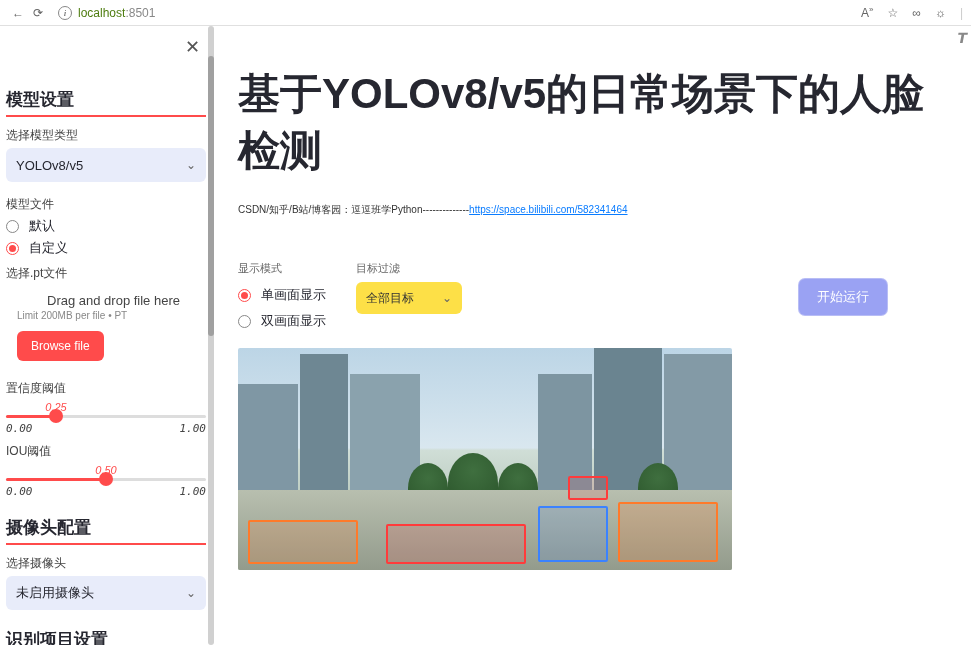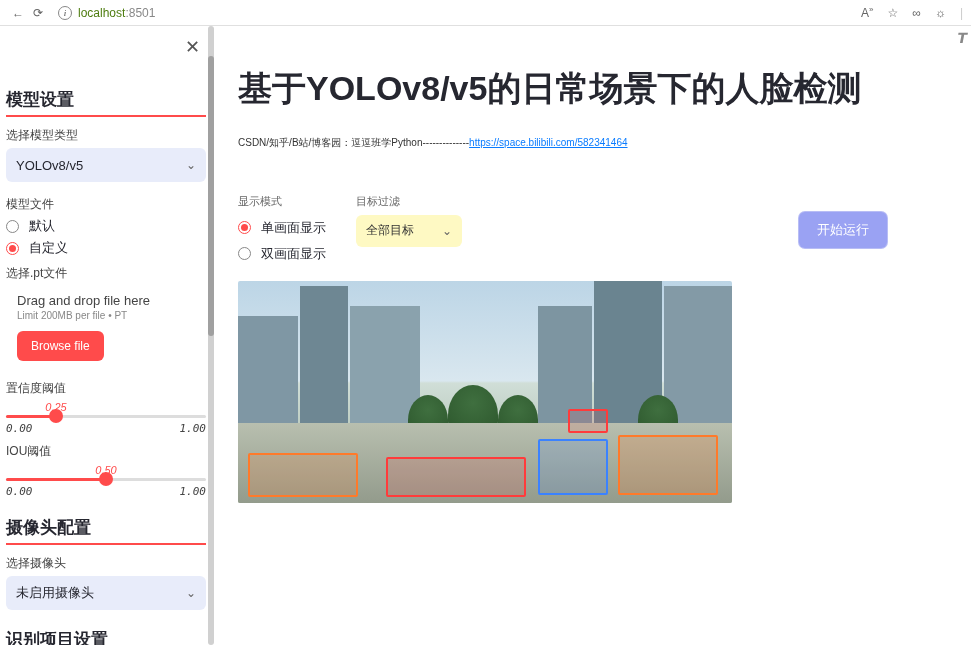--- a/index.html
+++ b/index.html
@@ -25,41 +25,41 @@
 
   .select { width: 100%; height: 34px; background: #e8ecfa; border: none; border-radius: 6px; display: flex; align-items: center; justify-content: space-between; padding: 0 10px; font-size: 13px; cursor: pointer; }
   .chev { font-size: 12px; color: #666; }
 
   .radio-row { display: flex; align-items: center; gap: 10px; font-size: 13px; margin: 4px 0; cursor: pointer; }
   .radio-o { width: 13px; height: 13px; border: 1.5px solid #888; border-radius: 50%; display: inline-block; position: relative; }
   .radio-o.checked { border-color: #ff4b4b; }
   .radio-o.checked::after { content: ""; position: absolute; inset: 2px; background: #ff4b4b; border-radius: 50%; }
 
   .dropzone { border: 1px dashed transparent; padding: 6px 0 10px 10px; }
-  .dz-text { font-size: 13px; color: #444; }
+  .dz-text { font-size: 13px; color: #444; margin-left: 30px; }
   .dz-sub { font-size: 10px; color: #888; margin-top: 2px; }
   .browse-btn { margin-top: 10px; background: #ff4b4b; color: #fff; border: none; border-radius: 6px; padding: 8px 14px; font-size: 12px; cursor: pointer; display: inline-flex; align-items: center; }
 
   .slider-wrap { position: relative; padding-top: 14px; font-style: italic; }
   .slider-val { position: absolute; top: 0; font-size: 11px; color: #ff4b4b; transform: translateX(-50%); }
   .slider-track { height: 3px; background: #ddd; border-radius: 2px; position: relative; }
   .slider-fill { height: 3px; background: #ff4b4b; border-radius: 2px; position: absolute; left: 0; top: 0; }
   .slider-knob { width: 14px; height: 14px; background: #ff4b4b; border-radius: 50%; position: absolute; top: -6px; transform: translateX(-50%); cursor: pointer; }
   .slider-minmax { display: flex; justify-content: space-between; font-family: monospace; font-size: 11px; color: #444; margin-top: 4px; }
 
   .main { flex: 1; padding: 40px 24px 0 24px; overflow: hidden; position: relative; }
-  .main h1 { font-size: 34px; font-weight: 700; line-height: 1.35; padding-right: 20px; }
+  .main h1 { font-size: 42px; font-weight: 700; line-height: 1.35; padding-right: 20px; }
   .subline { font-size: 10px; color: #333; margin-top: 24px; }
   .subline a { color: #0a7cff; text-decoration: underline; }
 
   .controls-row { display: flex; gap: 30px; margin-top: 44px; align-items: flex-start; }
   .ctrl-col { display: flex; flex-direction: column; }
   .ctrl-label { font-size: 11px; color: #666; margin-bottom: 6px; }
   .ctrl-col .radio-row { font-size: 13px; }
-  .filter-select { width: 106px; height: 32px; background: #fef9c3; border-radius: 6px; display: flex; align-items: center; justify-content: space-between; padding: 0 10px; font-size: 12px; cursor: pointer; color: #333; }
+  .filter-select { width: 106px; height: 32px; background: #fde047; border-radius: 6px; display: flex; align-items: center; justify-content: space-between; padding: 0 10px; font-size: 12px; cursor: pointer; color: #333; }
   .run-btn { background: #9aa2f3; color: #fff; border: none; border-radius: 6px; padding: 9px 18px; font-size: 13px; cursor: pointer; margin-top: 18px; box-shadow: 0 0 0 1px #b8bdf5; }
   .run-col { margin-left: auto; margin-right: 60px; }
 
   .scene { margin-top: 14px; width: 494px; height: 222px; position: relative; overflow: hidden; border-radius: 2px; }
   .sky { position:absolute; inset:0; background: linear-gradient(to bottom, #bcd5e6 0%, #d9e7ef 45%, #d0ded7 46%, #9cb09c 100%); }
   .road { position:absolute; left:0; right:0; bottom:0; height:36%; background: linear-gradient(to bottom, #b8bfaf, #939b8c); }
   .bldg { position:absolute; bottom:30%; background:#88a3b0; }
   .b1{ left:0; width:60px; height:120px; background:#7f97a4;}
   .b2{ left:62px; width:48px; height:150px; background:#6e8793;}
   .b3{ left:112px; width:70px; height:130px; background:#8aa2ad;}

